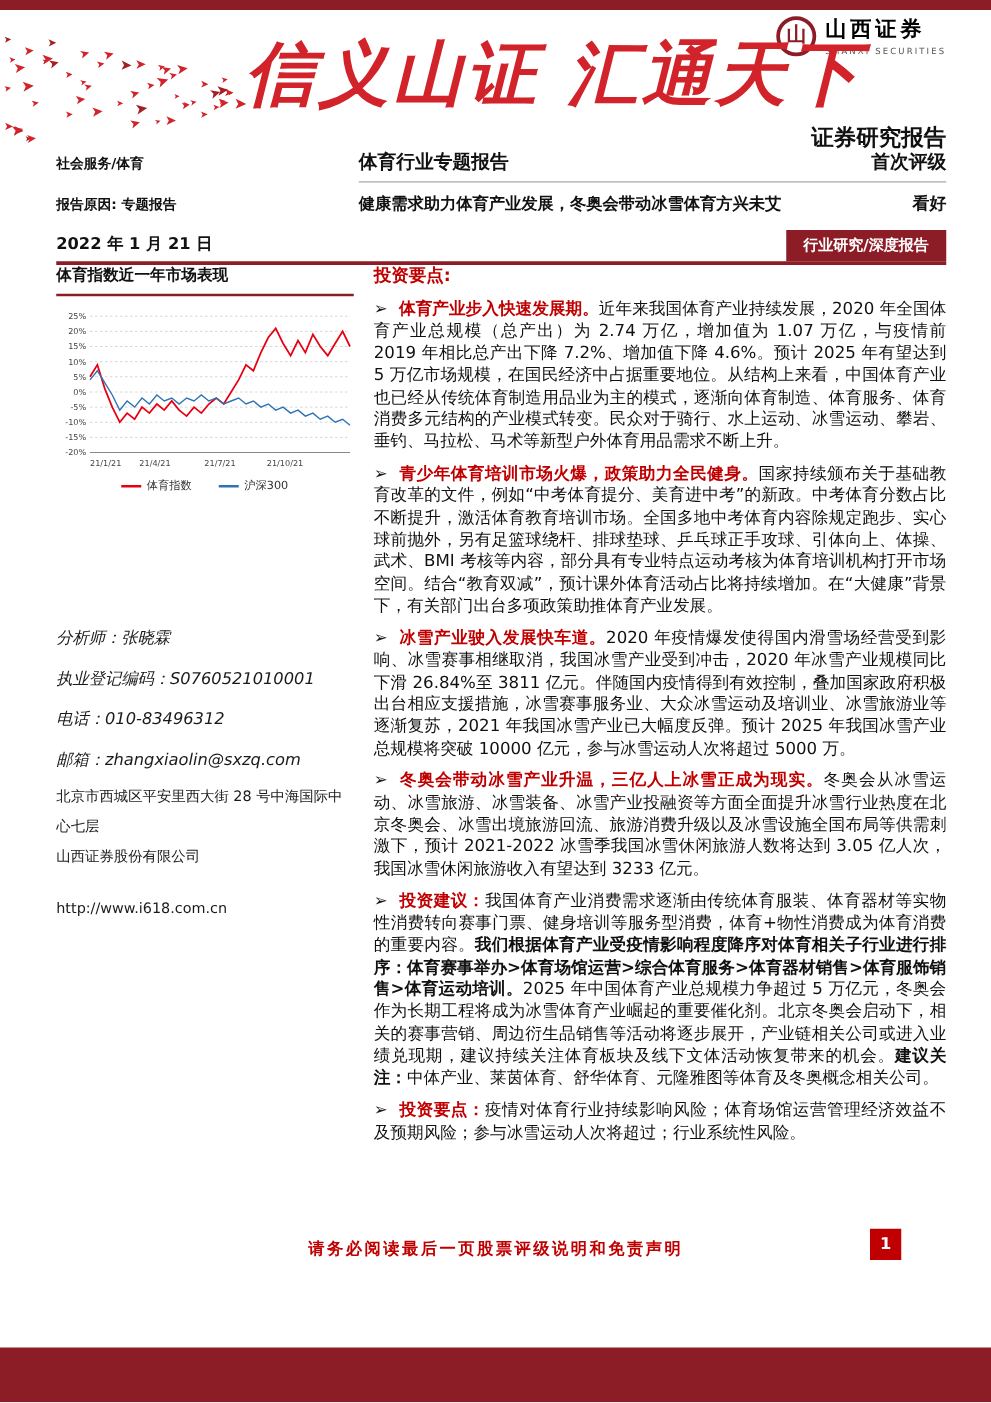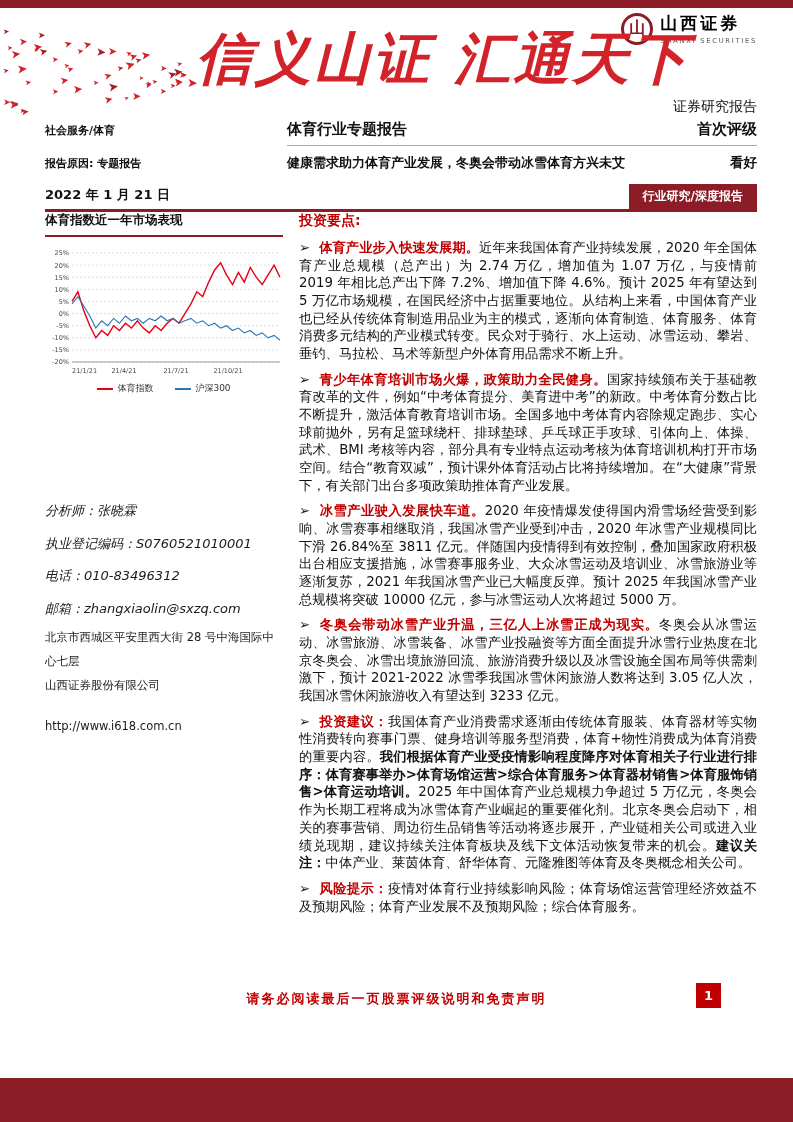--- a/index.html
+++ b/index.html
@@ -22,21 +22,21 @@
   }
   .logo-block { position:absolute; right:36px; top:4px; display:flex; align-items:center; gap:7px; }
   .logo-emblem {
     width:32px; height:32px; border:3px solid #8C1C26; border-radius:50%;
     display:flex; align-items:center; justify-content:center;
     color:#8C1C26; font-weight:bold; font-size:16px;
   }
   .logo-text { display:flex; flex-direction:column; }
   .logo-text .cn { font-size:17px; font-weight:bold; color:#000000; letter-spacing:3px; }
   .logo-text .en { font-size:6.8px; color:#555; letter-spacing:1.7px; margin-top:2px; }
-  .report-type { position:absolute; right:36px; top:90px; font-size:14px; font-weight:normal; color:#111; }
+  .report-type { position:absolute; right:36px; top:90px; font-size:18px; font-weight:bold; color:#111; }
 
   
   .title-block { position:absolute; top:120px; left:45px; right:36px; }
   .row1 { display:flex; align-items:baseline; }
   .row1 .sector { width:242px; flex:none; font-size:11px; font-weight:bold; }
   .row1 .rtitle { flex:1; font-size:15px; font-weight:bold; }
   .row1 .rating { font-size:15px; font-weight:bold; }
   .rule1 { margin-left:242px; border-top:1px solid #a9a9a9; margin-top:6px; }
   .row2 { display:flex; align-items:baseline; margin-top:8px; }
   .row2 .reason { width:242px; flex:none; font-size:11px; font-weight:bold; }
@@ -227,21 +227,21 @@
     </aside>
 
     <main class="right-col">
       <div class="section-title">投资要点:</div>
       <div id="bullets">
           <p class="bullet"><span class="marker">➢</span><span class="seg-lead">体育产业步入快速发展期。</span><span class="seg-normal">近年来我国体育产业持续发展，2020 年全国体育产业总规模（总产出）为 2.74 万亿，增加值为 1.07 万亿，与疫情前 2019 年相比总产出下降 7.2%、增加值下降 4.6%。预计 2025 年有望达到 5 万亿市场规模，在国民经济中占据重要地位。从结构上来看，中国体育产业也已经从传统体育制造用品业为主的模式，逐渐向体育制造、体育服务、体育消费多元结构的产业模式转变。民众对于骑行、水上运动、冰雪运动、攀岩、垂钓、马拉松、马术等新型户外体育用品需求不断上升。</span></p>
           <p class="bullet"><span class="marker">➢</span><span class="seg-lead">青少年体育培训市场火爆，政策助力全民健身。</span><span class="seg-normal">国家持续颁布关于基础教育改革的文件，例如“中考体育提分、美育进中考”的新政。中考体育分数占比不断提升，激活体育教育培训市场。全国多地中考体育内容除规定跑步、实心球前抛外，另有足篮球绕杆、排球垫球、乒乓球正手攻球、引体向上、体操、武术、BMI 考核等内容，部分具有专业特点运动考核为体育培训机构打开市场空间。结合“教育双减”，预计课外体育活动占比将持续增加。在“大健康”背景下，有关部门出台多项政策助推体育产业发展。</span></p>
           <p class="bullet"><span class="marker">➢</span><span class="seg-lead">冰雪产业驶入发展快车道。</span><span class="seg-normal">2020 年疫情爆发使得国内滑雪场经营受到影响、冰雪赛事相继取消，我国冰雪产业受到冲击，2020 年冰雪产业规模同比下滑 26.84%至 3811 亿元。伴随国内疫情得到有效控制，叠加国家政府积极出台相应支援措施，冰雪赛事服务业、大众冰雪运动及培训业、冰雪旅游业等逐渐复苏，2021 年我国冰雪产业已大幅度反弹。预计 2025 年我国冰雪产业总规模将突破 10000 亿元，参与冰雪运动人次将超过 5000 万。</span></p>
           <p class="bullet"><span class="marker">➢</span><span class="seg-lead">冬奥会带动冰雪产业升温，三亿人上冰雪正成为现实。</span><span class="seg-normal">冬奥会从冰雪运动、冰雪旅游、冰雪装备、冰雪产业投融资等方面全面提升冰雪行业热度在北京冬奥会、冰雪出境旅游回流、旅游消费升级以及冰雪设施全国布局等供需刺激下，预计 2021-2022 冰雪季我国冰雪休闲旅游人数将达到 3.05 亿人次，我国冰雪休闲旅游收入有望达到 3233 亿元。</span></p>
           <p class="bullet"><span class="marker">➢</span><span class="seg-lead">投资建议：</span><span class="seg-normal">我国体育产业消费需求逐渐由传统体育服装、体育器材等实物性消费转向赛事门票、健身培训等服务型消费，体育+物性消费成为体育消费的重要内容。</span><span class="seg-bold">我们根据体育产业受疫情影响程度降序对体育相关子行业进行排序：体育赛事举办&gt;体育场馆运营&gt;综合体育服务&gt;体育器材销售&gt;体育服饰销售&gt;体育运动培训。</span><span class="seg-normal">2025 年中国体育产业总规模力争超过 5 万亿元，冬奥会作为长期工程将成为冰雪体育产业崛起的重要催化剂。北京冬奥会启动下，相关的赛事营销、周边衍生品销售等活动将逐步展开，产业链相关公司或进入业绩兑现期，建议持续关注体育板块及线下文体活动恢复带来的机会。</span><span class="seg-bold">建议关注：</span><span class="seg-normal">中体产业、莱茵体育、舒华体育、元隆雅图等体育及冬奥概念相关公司。</span></p>
-          <p class="bullet"><span class="marker">➢</span><span class="seg-lead">风险提示：</span><span class="seg-normal">疫情对体育行业持续影响风险；体育场馆运营管理经济效益不及预期风险；体育产业发展不及预期风险；综合体育服务。</span></p>
+          <p class="bullet"><span class="marker">➢</span><span class="seg-lead">投资要点：</span><span class="seg-normal">疫情对体育行业持续影响风险；体育场馆运营管理经济效益不及预期风险；参与冰雪运动人次将超过；行业系统性风险。</span></p>
         </div>
     </main>
   </section>
 
   <footer>
     <div class="footer-note">请务必阅读最后一页股票评级说明和免责声明</div>
     <div class="page-box">1</div>
     <div class="bottom-band"></div>
   </footer>
 </div>

